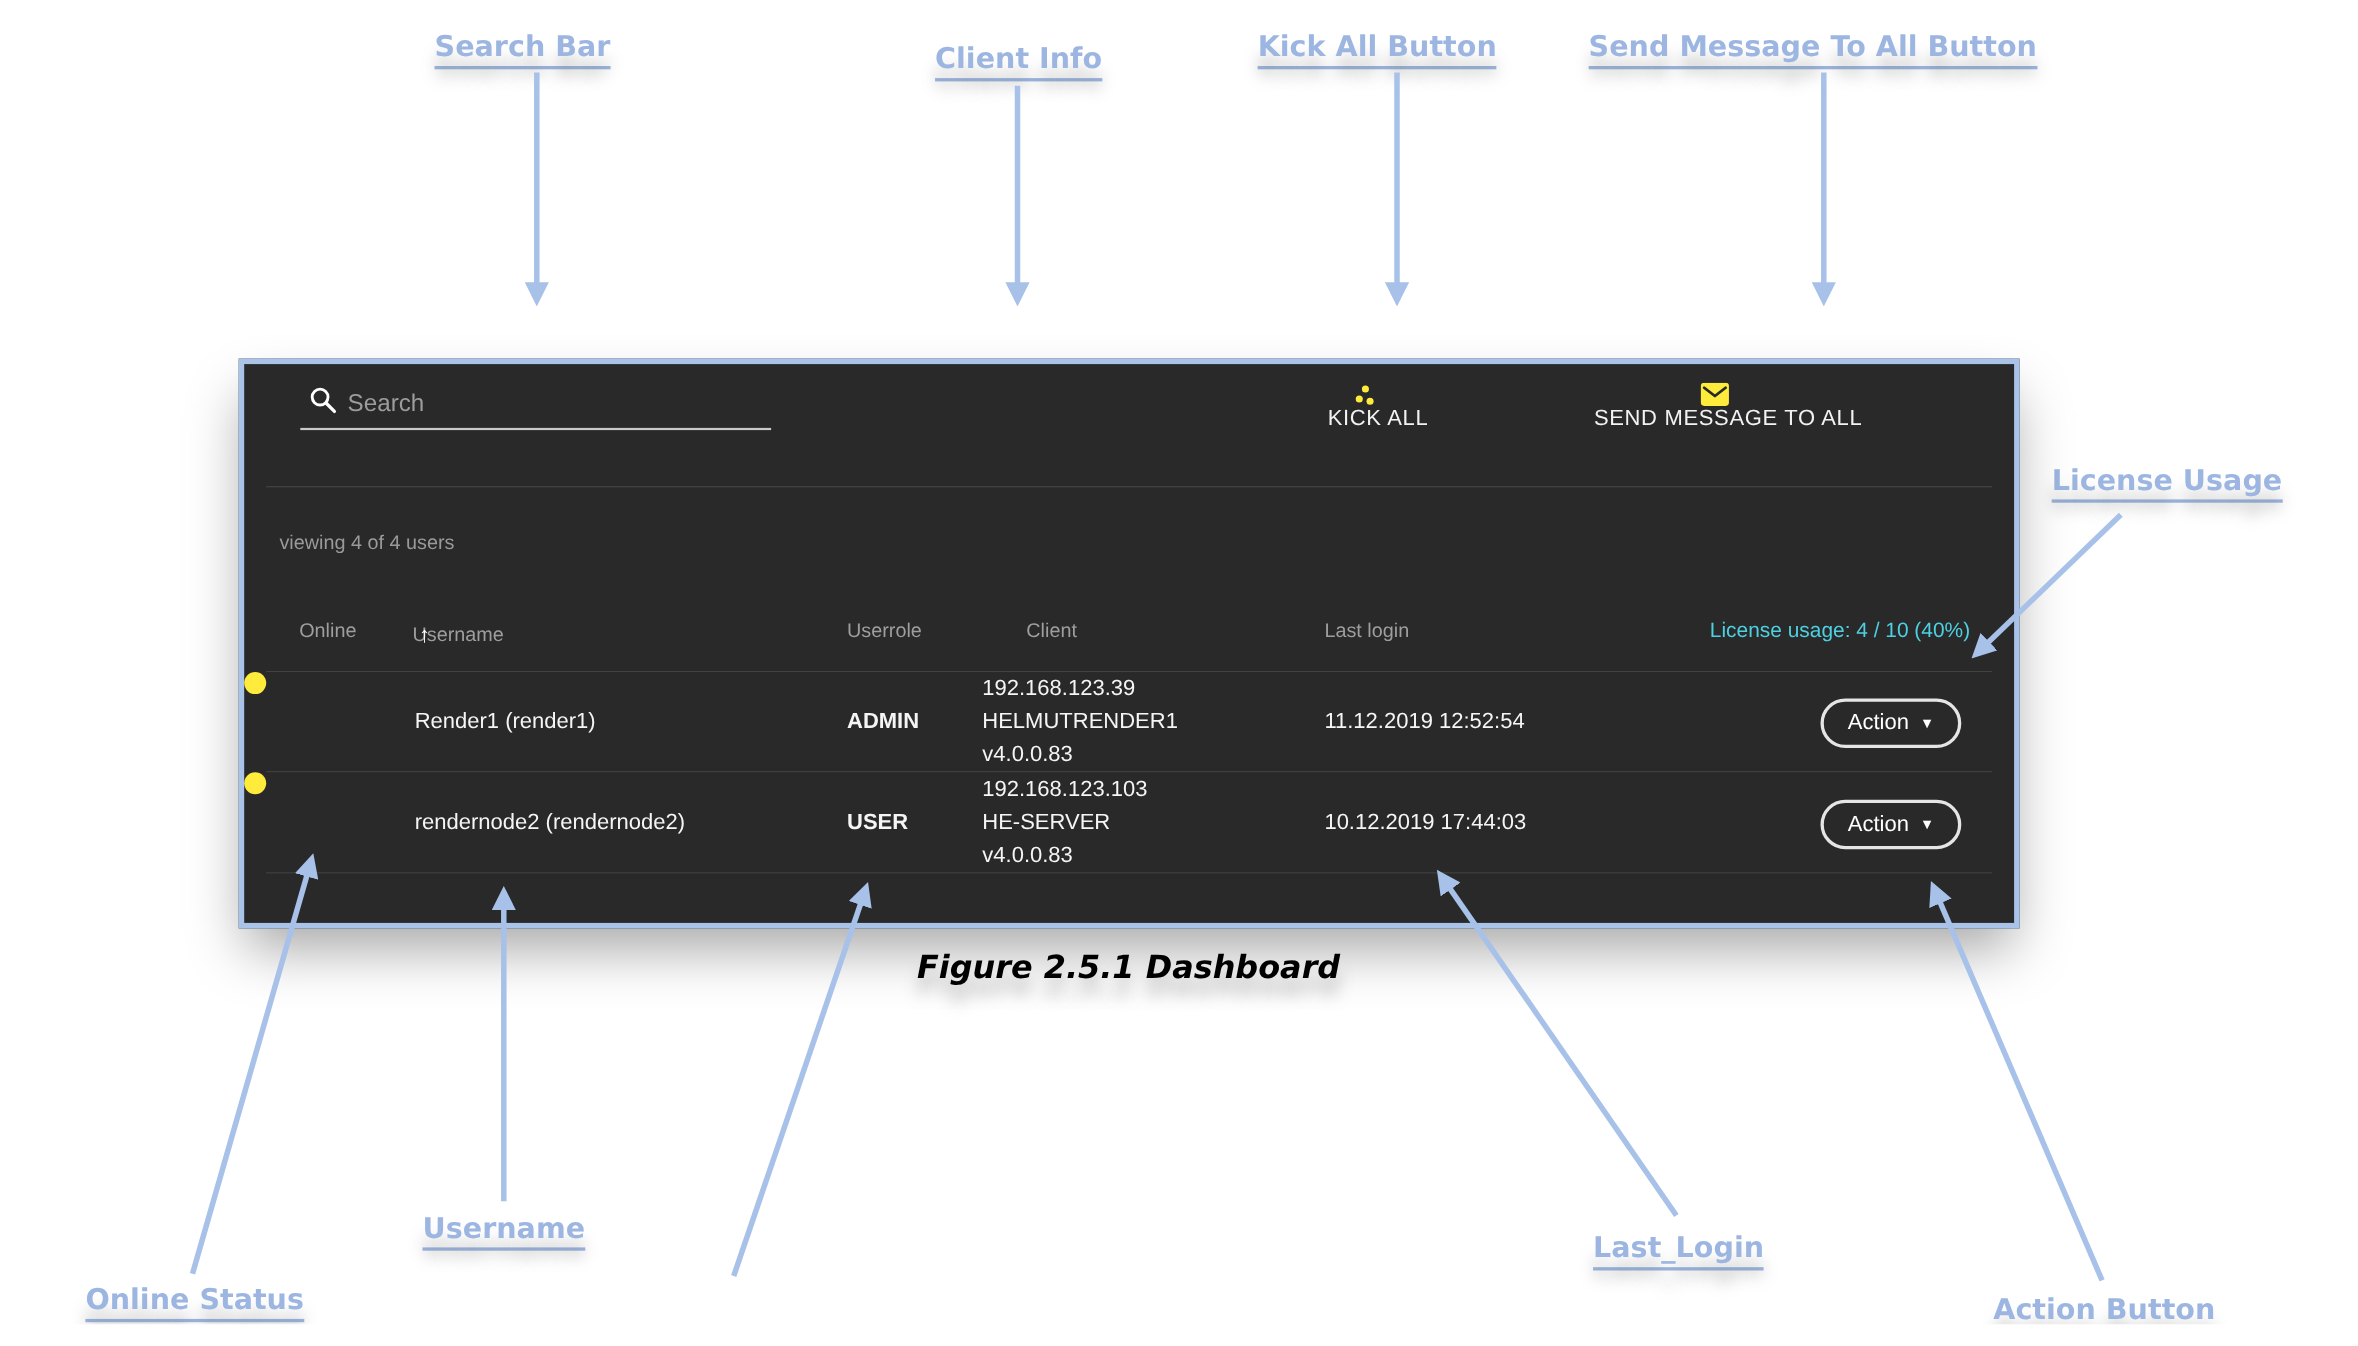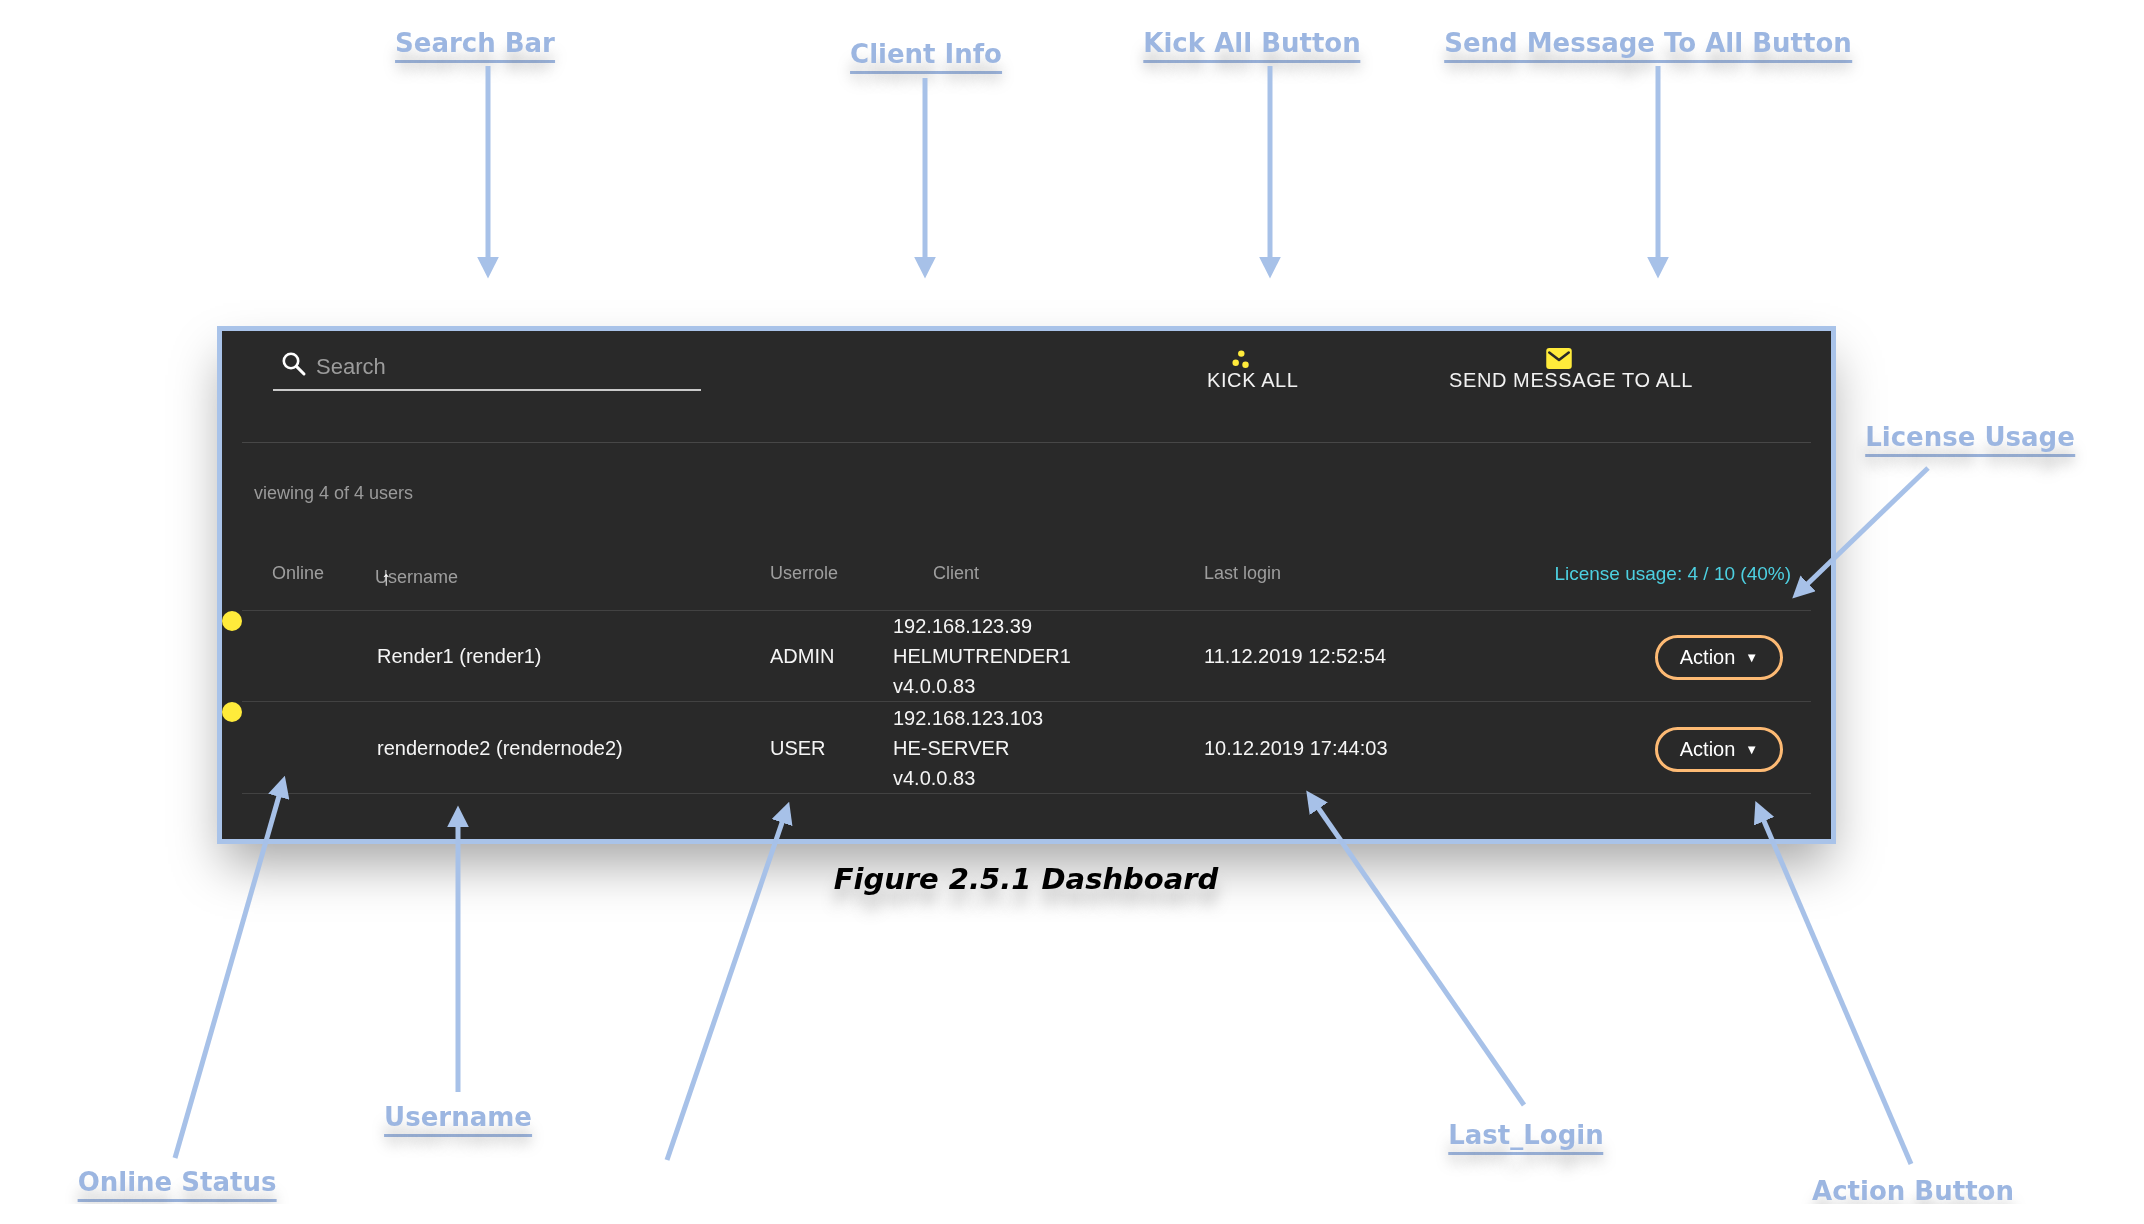--- a/index.html
+++ b/index.html
@@ -51,25 +51,25 @@
   .h-client{left:711px;}
   .h-lastlogin{left:982px;}
   .h-license{right:40px;color:#4dd0e1;font-size:19px;}
 
   .row{position:absolute;left:0;width:1609px;height:90px;}
   .row-1{top:280px;}
   .row-2{top:371px;height:91px;}
   .cell{position:absolute;color:#f5f5f5;font-size:20px;}
   .c-dot{left:54px;top:35px;width:20px;height:20px;border-radius:50%;background:#ffeb3b;}
   .c-user{left:155px;top:50%;transform:translateY(-50%);}
-  .c-role{left:548px;top:50%;transform:translateY(-50%);}
+  .c-role{left:548px;top:50%;transform:translateY(-50%);font-weight:bold;}
   .c-client{left:671px;top:0;height:100%;display:flex;flex-direction:column;justify-content:center;line-height:30px;}
   .c-login{left:982px;top:50%;transform:translateY(-50%);}
   .action-btn{position:absolute;left:1433px;width:128px;height:45px;border-radius:23px;
-        border:3px solid #fdba74;background:transparent;color:#ffffff;font-size:20px;
+        border:3px solid #e5e5e5;background:transparent;color:#ffffff;font-size:20px;
         display:flex;align-items:center;justify-content:center;gap:10px;cursor:pointer;
         font-family:"Liberation Sans",sans-serif;}
   .action-btn .caret{font-size:13px;line-height:1;}
   .row-1 .action-btn{top:24px;}
   .row-2 .action-btn{top:25px;}
 </style>
 </head>
 <body>
 
 <div class="canvas">

